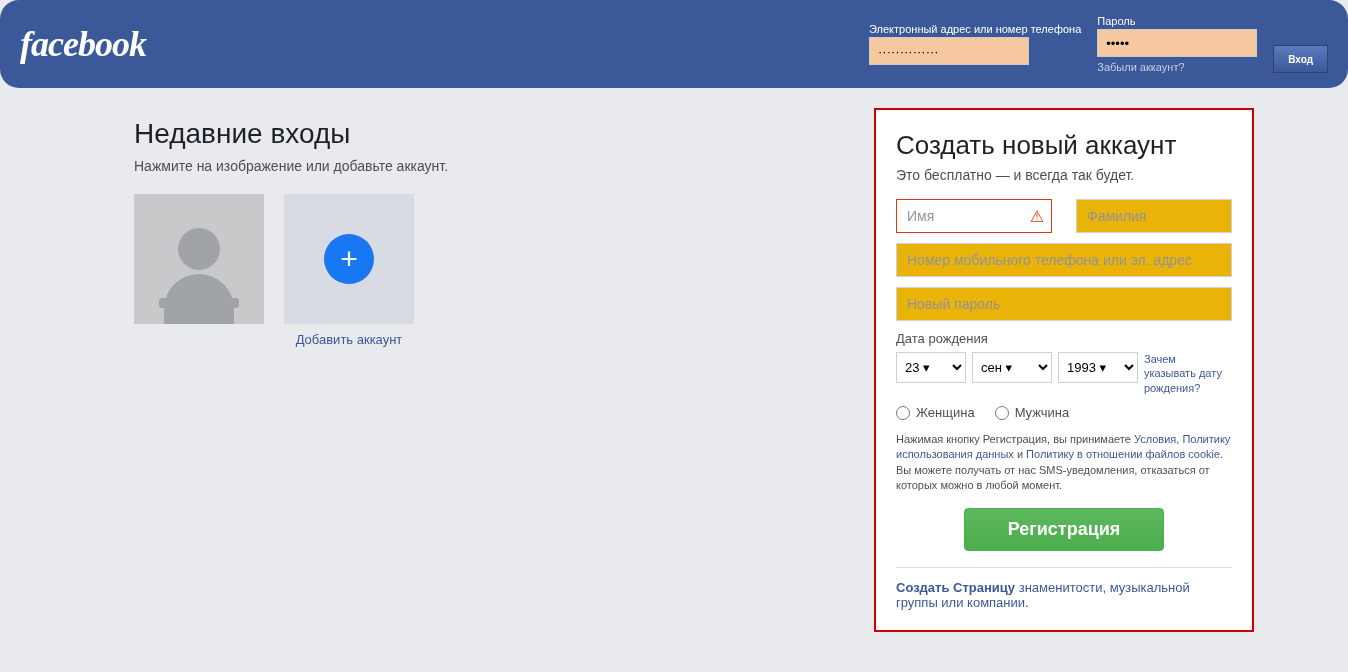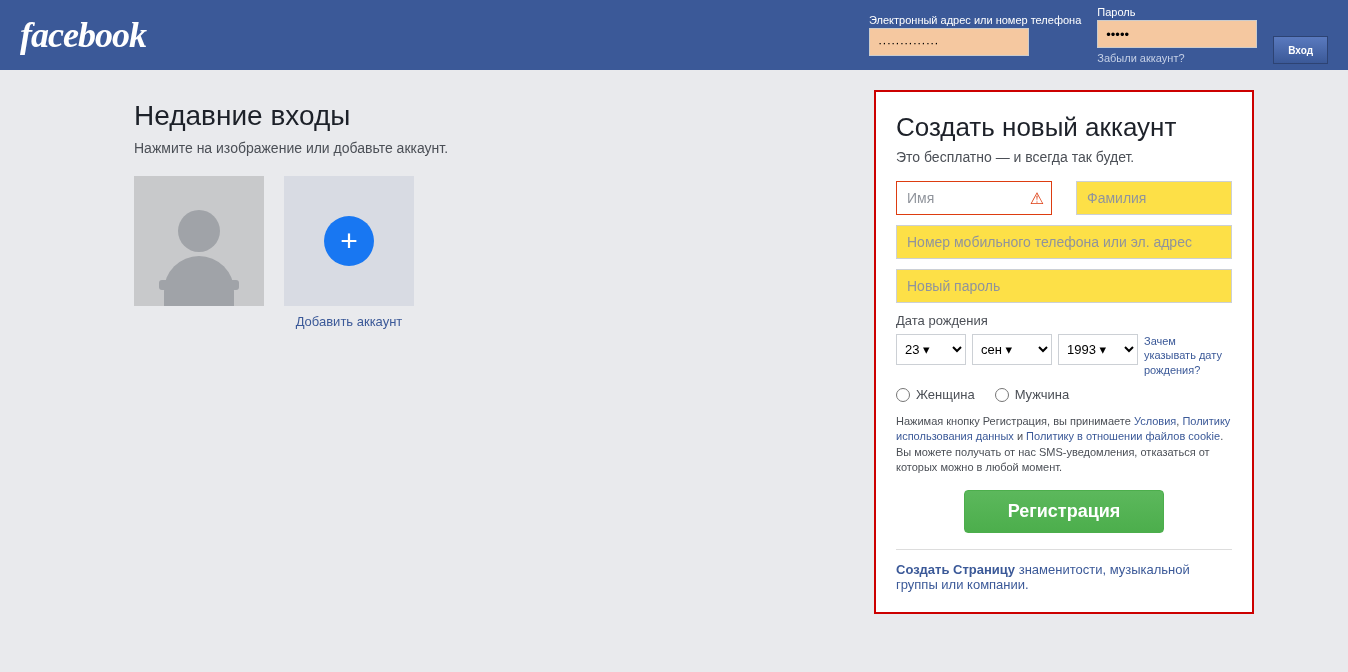--- a/index.html
+++ b/index.html
@@ -1,24 +1,25 @@
 <!DOCTYPE html>
 <html><head>
   <meta charset="utf-8">
   <style>
     * { box-sizing: border-box; margin: 0; padding: 0; }
     body { font-family: Arial, Helvetica, sans-serif; background: #e9eaed; min-height: 672px; }
 
     
     .header {
       background: #3b5998;
-      height: 70px;
+      height: 88px;
       display: flex;
       align-items: center;
       padding: 16px 20px;
+      border-radius: 19px;
     }
     .header-logo {
       color: white;
       font-family: Georgia, serif;
       font-size: 36px;
       font-weight: bold;
       font-style: italic;
       letter-spacing: -1px;
       margin-right: auto;
     }
@@ -189,21 +190,21 @@
       gap: 24px;
       margin-bottom: 10px;
     }
     .form-input {
       width: 100%;
       padding: 8px 10px;
       border: 1px solid #ccd0d5;
       font-size: 14px;
       color: #4b4f56;
       outline: none;
-      background: #fde047;
+      background: #eab308;
     }
     .form-input::placeholder {
       color: #90949c;
     }
     .form-input-error {
       border: 1px solid #dd3c10;
       background: #fff;
       position: relative;
     }
     .input-wrapper {

